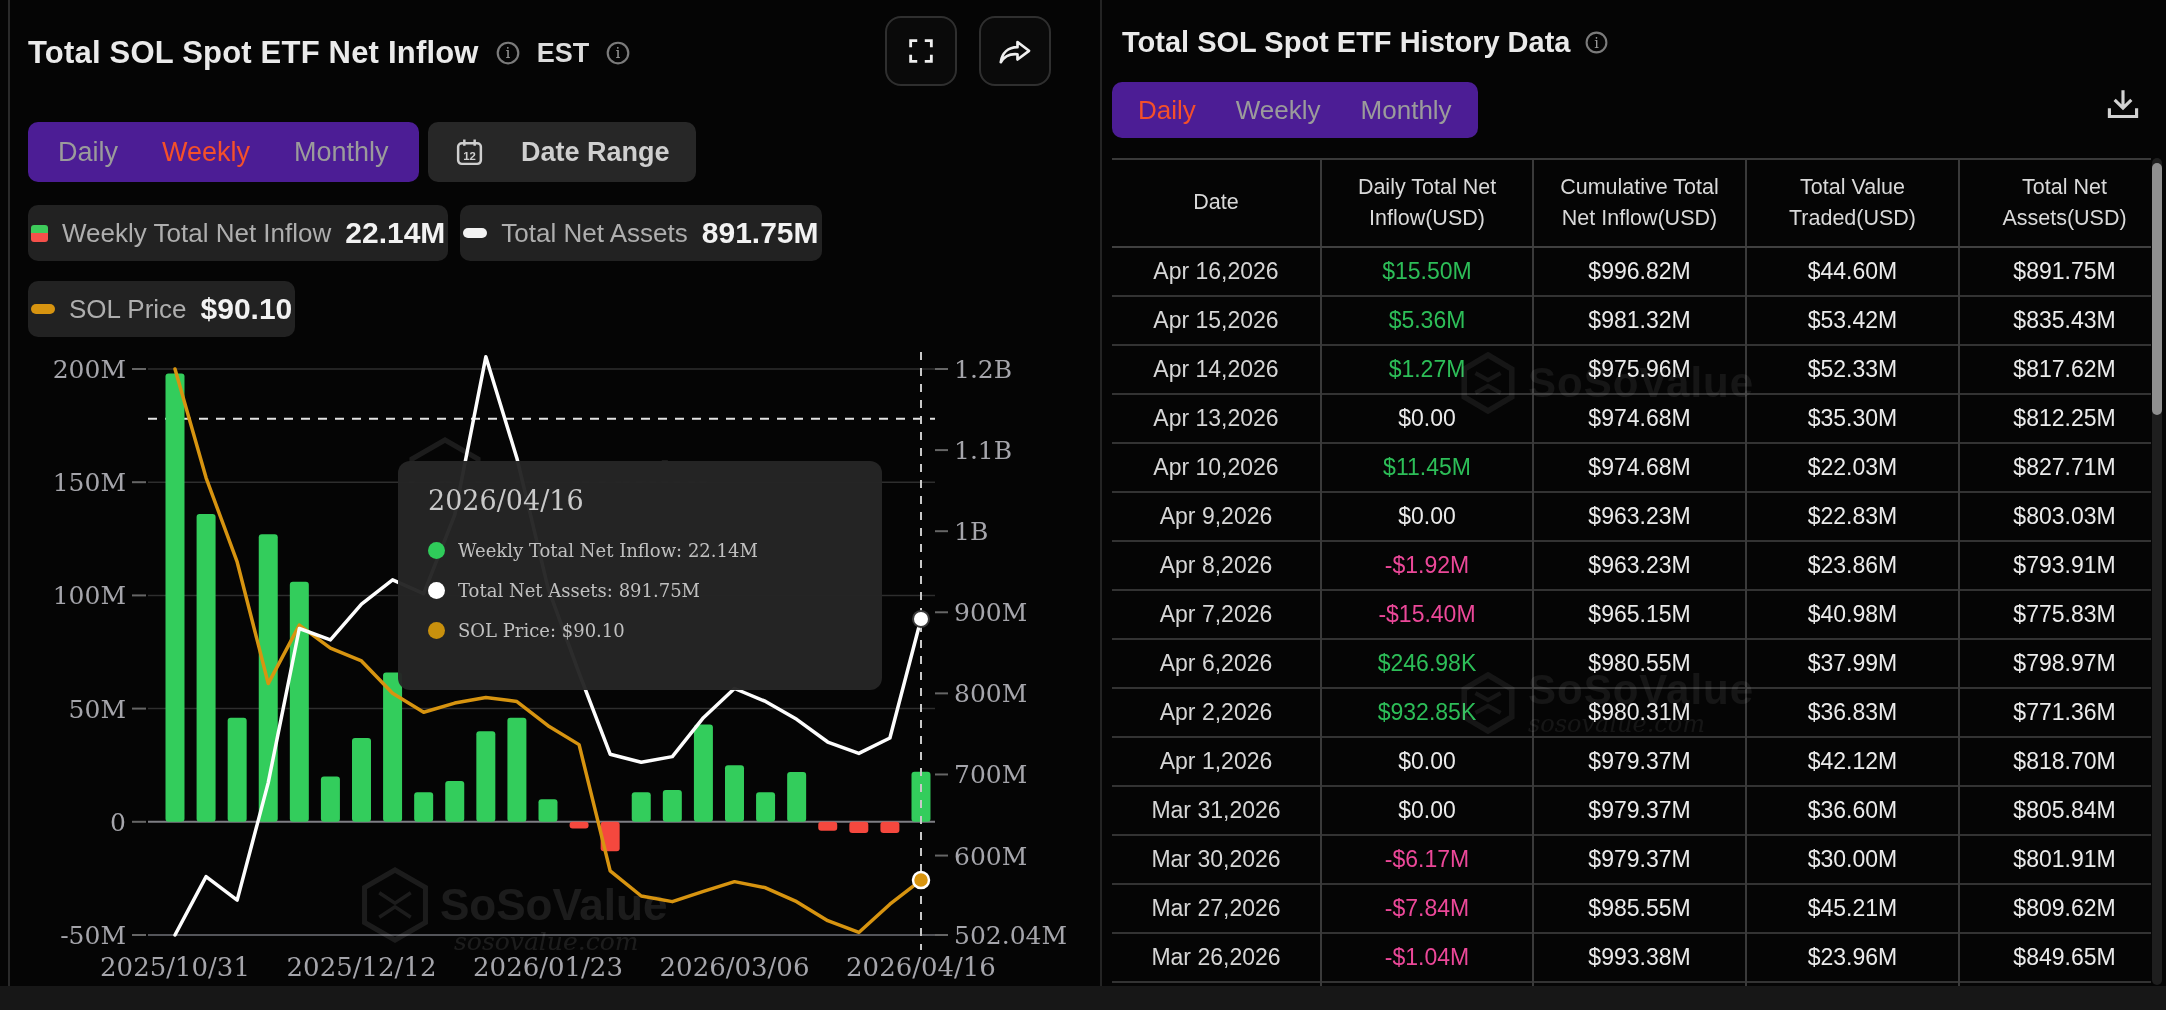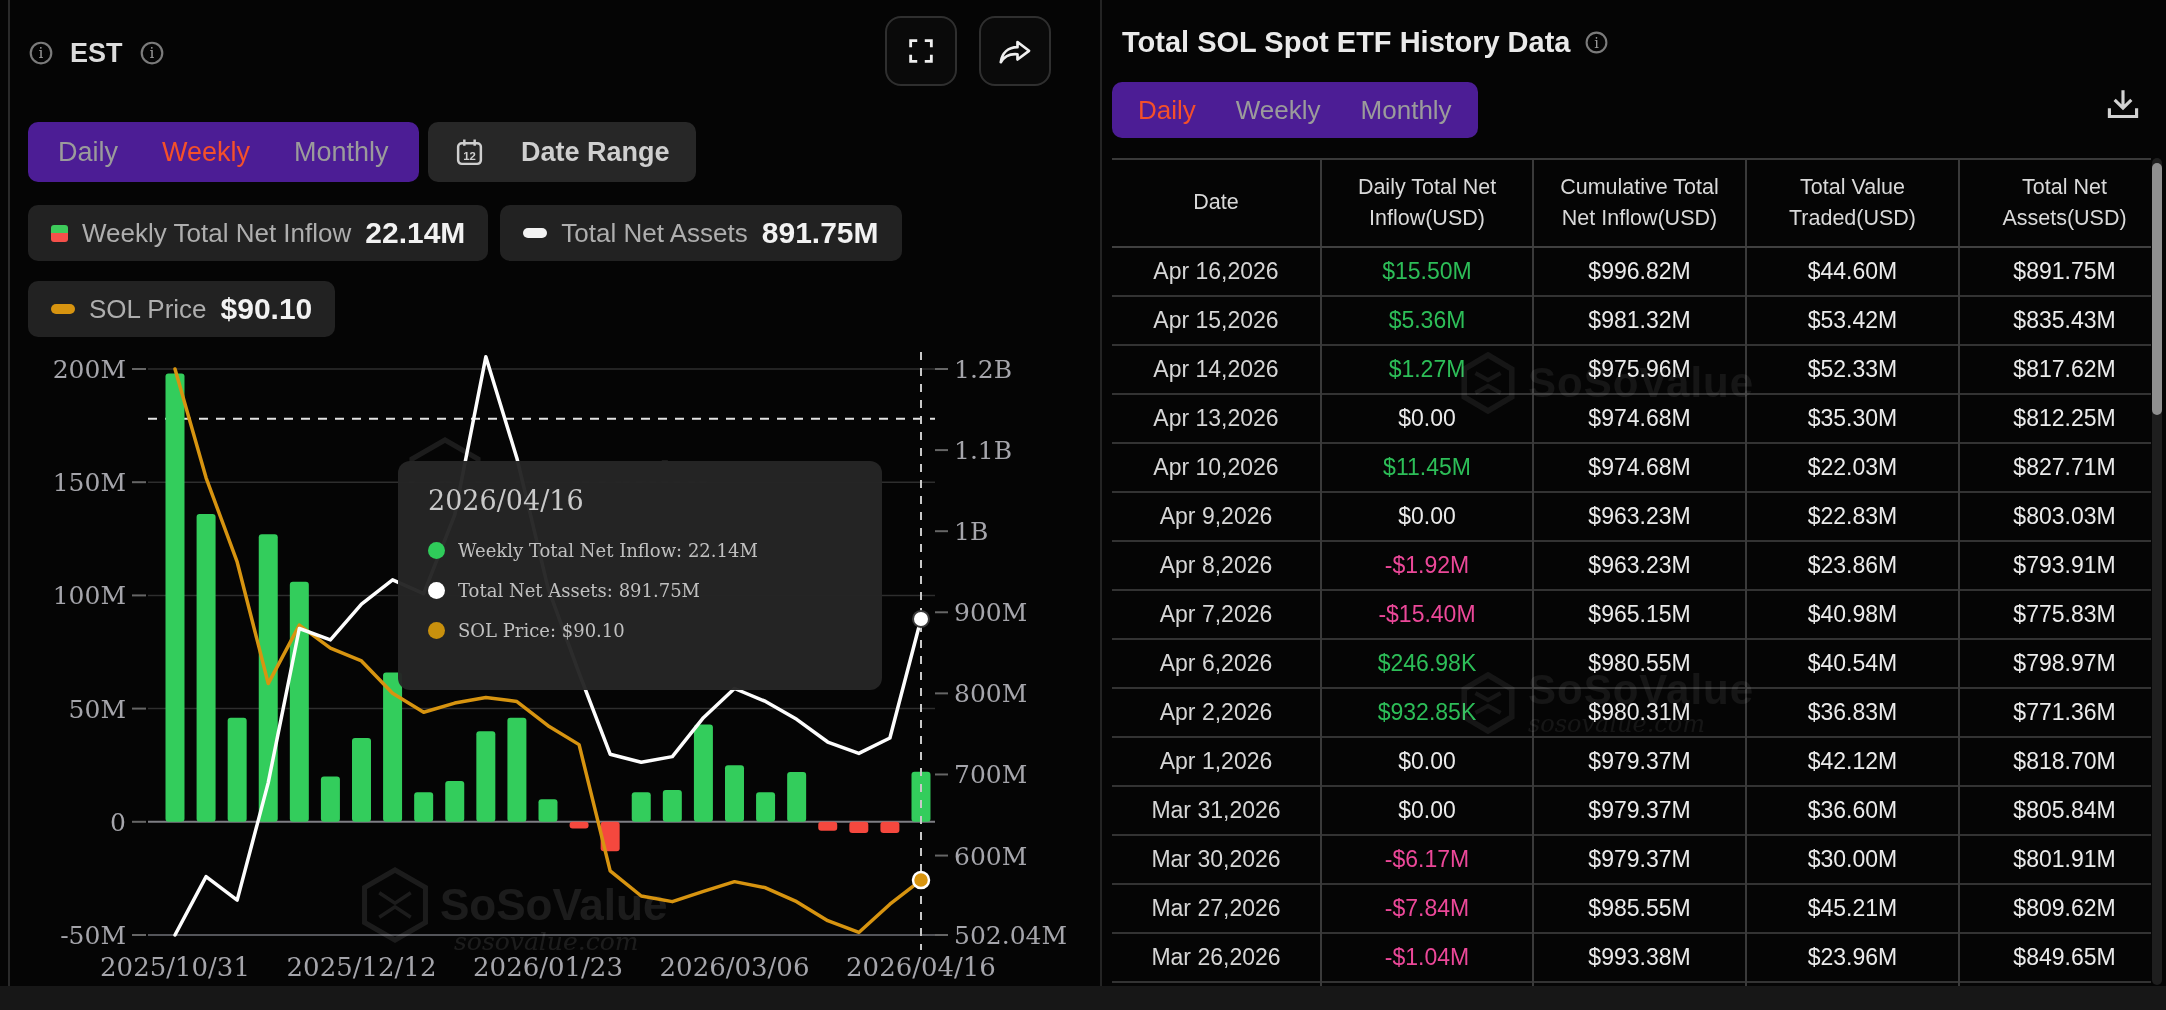--- a/index.html
+++ b/index.html
@@ -21,21 +21,21 @@
         padding:0 30px;gap:44px;font-size:27px;color:#9b9b9b;}
   .pill .tab{cursor:pointer;}
   .pill .active{color:#f4502a;}
   .tabs-left{left:28px;top:122px;}
   .daterange{left:428px;top:122px;display:inline-flex;align-items:center;gap:16px;height:60px;
              background:#272727;border-radius:10px;padding:0 26px;cursor:pointer;}
   .daterange span{font-size:27px;font-weight:bold;color:#cfcfcf;margin-left:20px;}
   .legend-row1{left:28px;top:205px;display:flex;gap:12px;}
   .legend-row2{left:28px;top:281px;display:flex;align-items:center;}
   .chip{display:inline-flex;align-items:center;background:#222222;border-radius:10px;height:56px;
-        padding:0 23px;gap:14px;cursor:pointer;}
+        padding:0 3px;gap:14px;cursor:pointer;}
   .chip .lbl{font-size:26px;color:#aeaeae;}
   .chip .val{font-size:30px;font-weight:bold;color:#f2f2f2;}
   .sq-icon{width:17px;height:17px;border-radius:3px;overflow:hidden;display:flex;flex-direction:column;}
   .sq-icon i{flex:1;}
   .dash-icon{width:24px;height:10px;border-radius:5px;}
 
   
   #chart-svg{left:0;top:0;pointer-events:none;}
   .tooltip{left:398px;top:461px;width:484px;height:229px;background:rgba(37,37,37,.97);
            border-radius:12px;padding:24px 30px;box-sizing:border-box;
@@ -69,20 +69,21 @@
   .wm-col{display:flex;flex-direction:column;line-height:1.05;}
   .wm .wm-url{font-size:24px;font-style:italic;font-family:"DejaVu Serif",serif;font-weight:normal;}
 </style>
 </head>
 <body>
 
 <div class="abs page-edge"></div>
 
 <section>
   <div class="abs lp-title-row">
+    <h1 class="panel-title">Total SOL Spot ETF Net Inflow</h1>
     <svg width="26" height="26" viewBox="0 0 24 24">
       <circle cx="12" cy="12" r="9.5" fill="none" stroke="#7b7b7b" stroke-width="2"></circle>
       <text x="12" y="17" font-size="14" font-family="DejaVu Serif,serif" fill="#9c9c9c" text-anchor="middle">i</text>
     </svg>
     <span class="est">EST</span>
     <svg width="26" height="26" viewBox="0 0 24 24">
       <circle cx="12" cy="12" r="9.5" fill="none" stroke="#7b7b7b" stroke-width="2"></circle>
       <text x="12" y="17" font-size="14" font-family="DejaVu Serif,serif" fill="#9c9c9c" text-anchor="middle">i</text>
     </svg>
   </div>
@@ -333,21 +334,21 @@
             <td class="date">Apr 7,2026</td>
             <td class="neg">-$15.40M</td>
             <td>$965.15M</td>
             <td>$40.98M</td>
             <td>$775.83M</td>
           </tr>
           <tr>
             <td class="date">Apr 6,2026</td>
             <td class="pos">$246.98K</td>
             <td>$980.55M</td>
-            <td>$40.54M</td>
+            <td>$37.99M</td>
             <td>$798.97M</td>
           </tr>
           <tr>
             <td class="date">Apr 2,2026</td>
             <td class="pos">$932.85K</td>
             <td>$980.31M</td>
             <td>$36.83M</td>
             <td>$771.36M</td>
           </tr>
           <tr>

